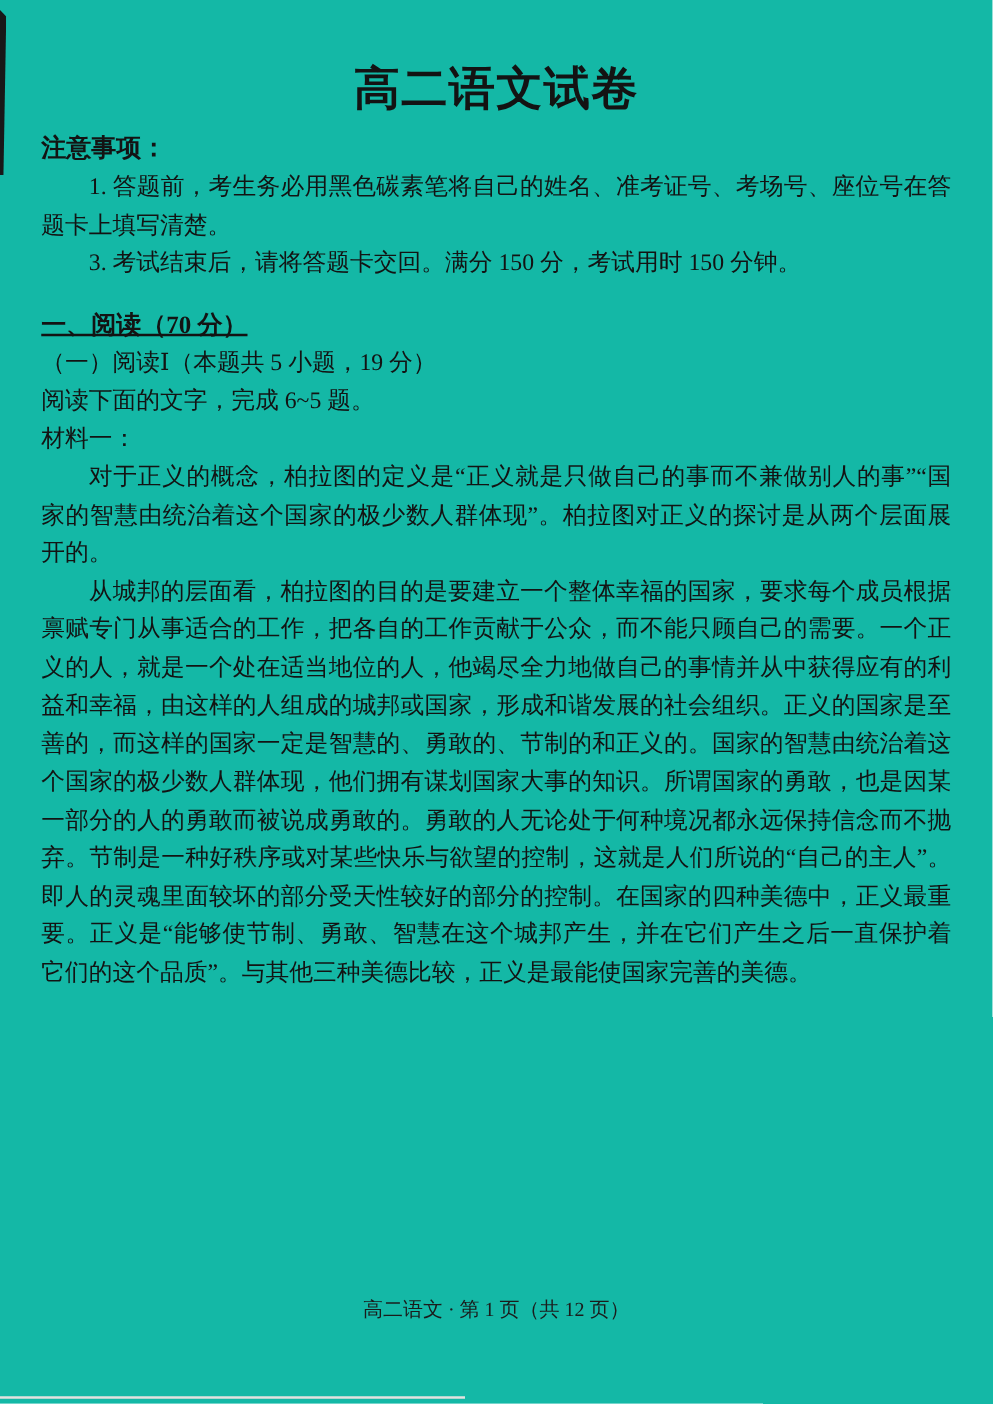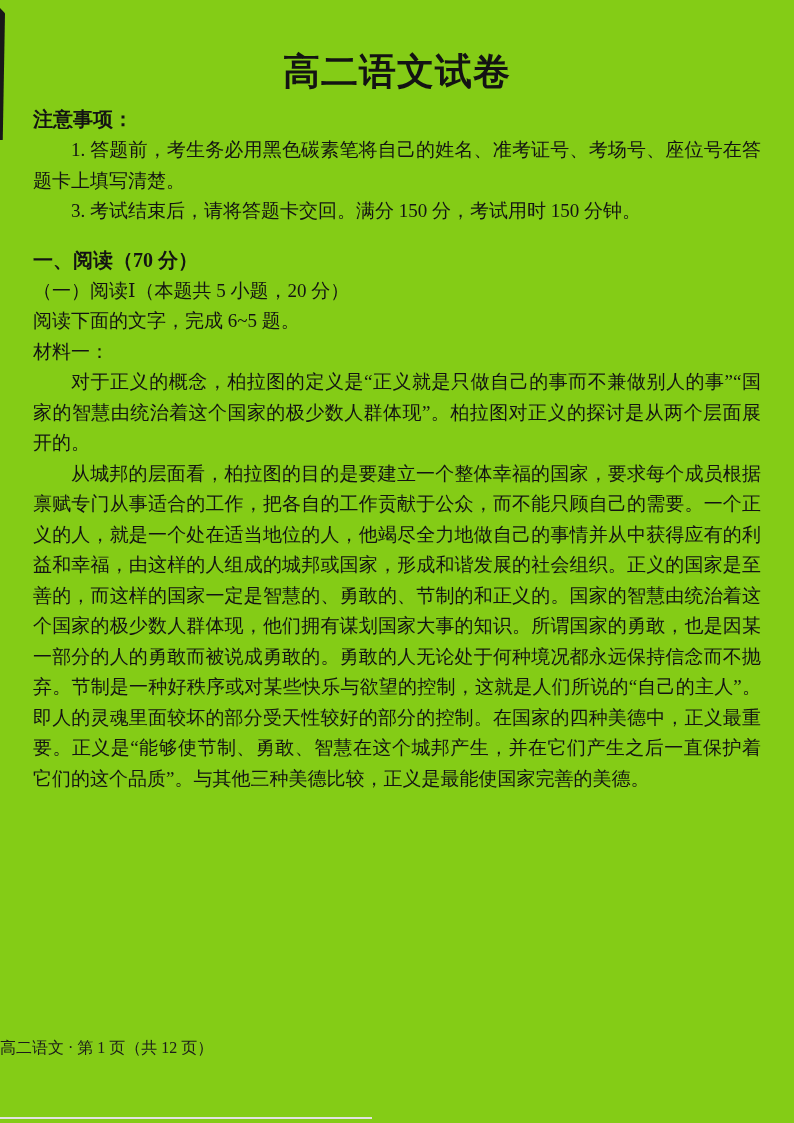--- a/index.html
+++ b/index.html
@@ -5,21 +5,21 @@
   html, body {
     margin: 0;
     padding: 0;
     background: #ffffff;
   }
   .page {
     position: relative;
     width: 794px;
     height: 1123px;
     margin: 0 auto;
-    background: #84cc16;
+    background: #14b8a6;
     overflow: hidden;
     font-family: "Liberation Serif", "DejaVu Serif", serif;
     color: #131313;
   }
   .content {
     padding: 0 33px;
   }
   .exam-title {
     margin-top: 50px;
     text-align: center;
@@ -38,38 +38,40 @@
     font-size: 19px;
     line-height: 30.5px;
     text-align: justify;
     text-indent: 2em;
   }
   .section-heading {
     margin-top: 18px;
     font-size: 20px;
     font-weight: bold;
     line-height: 31px;
+    text-decoration: underline;
   }
   .subsection-heading,
   .reading-instruction,
   .material-label {
     font-size: 19px;
     line-height: 30.5px;
   }
   .material-paragraph {
     font-size: 19px;
     line-height: 30.5px;
     text-align: justify;
     text-indent: 2em;
   }
   .page-footer {
     position: absolute;
     top: 1038px;
     left: 0;
     width: 100%;
+    text-align: center;
     font-size: 16px;
     color: #1b1b1b;
   }
   .scan-artifact-corner {
     position: absolute;
     left: 0;
     top: 8px;
     width: 5px;
     height: 132px;
     background: #181818;
@@ -95,21 +97,21 @@
 
     <div class="exam-title">高二语文试卷</div>
 
     <div class="notice-heading">注意事项：</div>
 
     <div class="notice-item">1. 答题前，考生务必用黑色碳素笔将自己的姓名、准考证号、考场号、座位号在答题卡上填写清楚。</div>
     <div class="notice-item">3. 考试结束后，请将答题卡交回。满分 150 分，考试用时 150 分钟。</div>
 
     <div class="section-heading">一、阅读（70 分）</div>
 
-    <div class="subsection-heading">（一）阅读Ⅰ（本题共 5 小题，20 分）</div>
+    <div class="subsection-heading">（一）阅读Ⅰ（本题共 5 小题，19 分）</div>
 
     <div class="reading-instruction">阅读下面的文字，完成 6~5 题。</div>
 
     <div class="material-label">材料一：</div>
 
     <div class="material-paragraph">对于正义的概念，柏拉图的定义是“正义就是只做自己的事而不兼做别人的事”“国家的智慧由统治着这个国家的极少数人群体现”。柏拉图对正义的探讨是从两个层面展开的。</div>
     <div class="material-paragraph">从城邦的层面看，柏拉图的目的是要建立一个整体幸福的国家，要求每个成员根据禀赋专门从事适合的工作，把各自的工作贡献于公众，而不能只顾自己的需要。一个正义的人，就是一个处在适当地位的人，他竭尽全力地做自己的事情并从中获得应有的利益和幸福，由这样的人组成的城邦或国家，形成和谐发展的社会组织。正义的国家是至善的，而这样的国家一定是智慧的、勇敢的、节制的和正义的。国家的智慧由统治着这个国家的极少数人群体现，他们拥有谋划国家大事的知识。所谓国家的勇敢，也是因某一部分的人的勇敢而被说成勇敢的。勇敢的人无论处于何种境况都永远保持信念而不抛弃。节制是一种好秩序或对某些快乐与欲望的控制，这就是人们所说的“自己的主人”。即人的灵魂里面较坏的部分受天性较好的部分的控制。在国家的四种美德中，正义最重要。正义是“能够使节制、勇敢、智慧在这个城邦产生，并在它们产生之后一直保护着它们的这个品质”。与其他三种美德比较，正义是最能使国家完善的美德。</div>
 
   </div>
 

